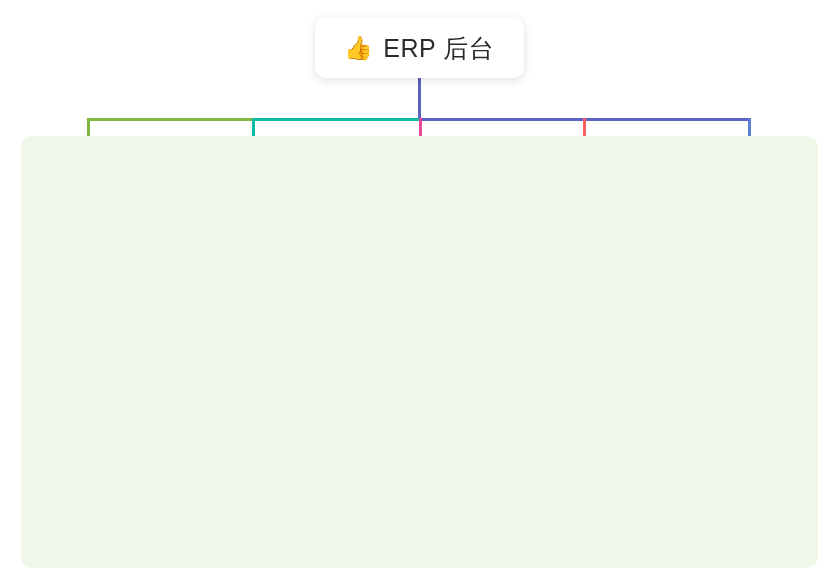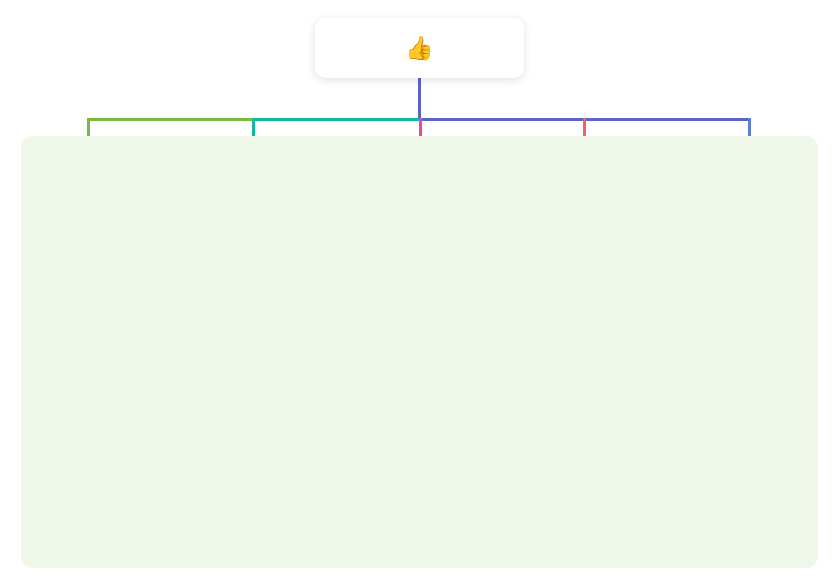--- a/index.html
+++ b/index.html
@@ -65,20 +65,21 @@
   }
   .leaf-rule{position:absolute;height:2px;border-radius:1px;}
 </style>
 </head>
 <body>
 
 <div id="mindmap">
 
   <div class="root-node">
     <span class="root-emoji">👍</span>
+    <span class="root-label">ERP 后台</span>
   </div>
 
   <div id="connectors">
       <div class="ln" style="left: 418px; top: 78px; width: 3px; height: 42px; background: rgb(91, 99, 196);"></div>
       <div class="ln" style="left: 87px; top: 118px; width: 166px; height: 3px; background: rgb(124, 186, 63);"></div>
       <div class="ln" style="left: 252px; top: 118px; width: 168px; height: 3px; background: rgb(16, 185, 160);"></div>
       <div class="ln" style="left: 419px; top: 118px; width: 330px; height: 3px; background: rgb(91, 99, 196);"></div>
       <div class="ln" style="left: 87px; top: 118px; width: 3px; height: 22px; background: rgb(124, 186, 63);"></div>
       <div class="ln" style="left: 252px; top: 118px; width: 3px; height: 22px; background: rgb(16, 185, 160);"></div>
       <div class="ln" style="left: 419px; top: 118px; width: 3px; height: 22px; background: rgb(232, 74, 154);"></div>

